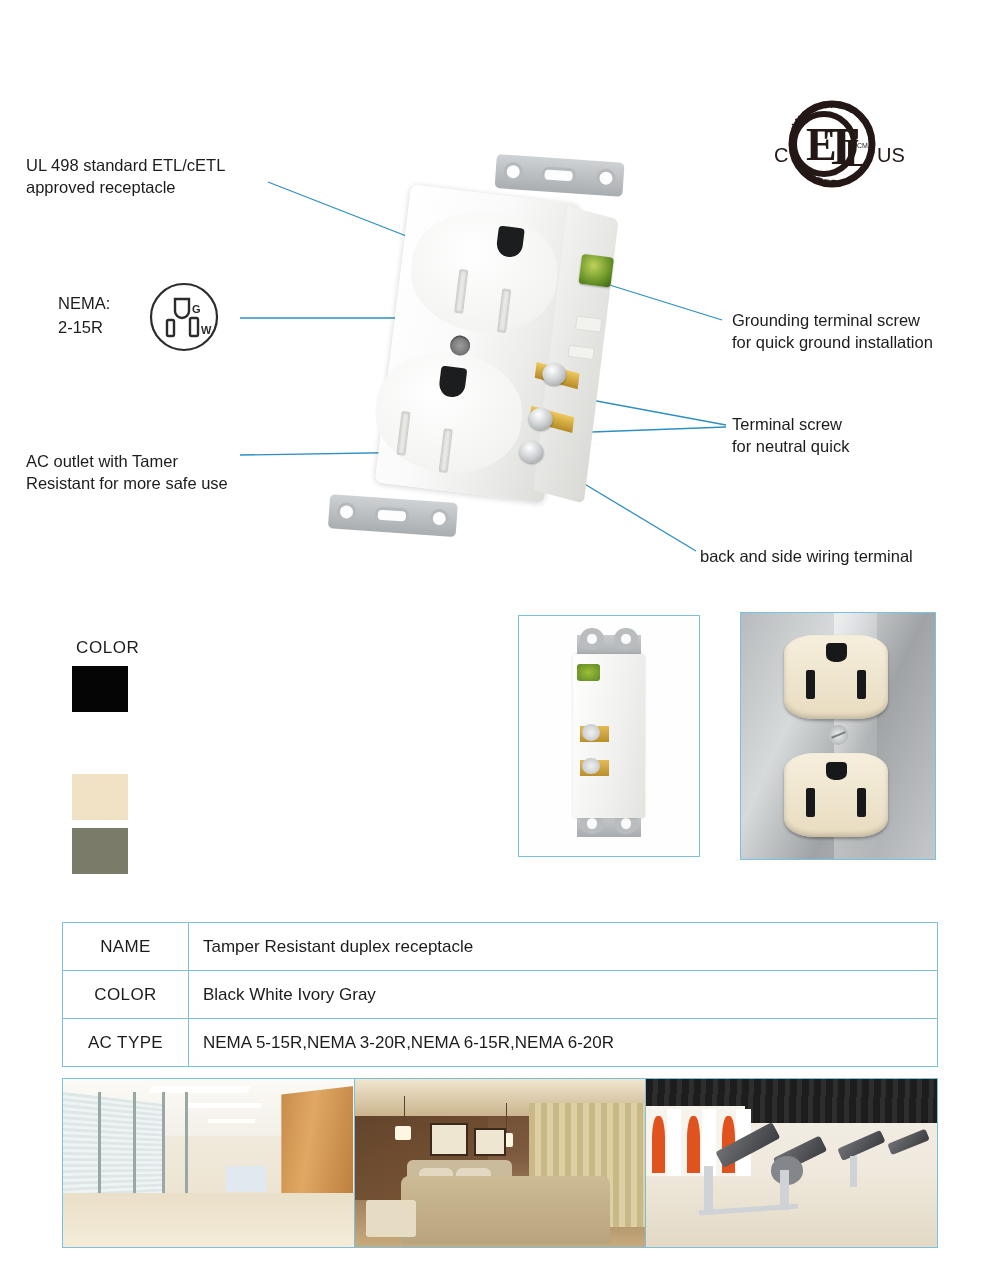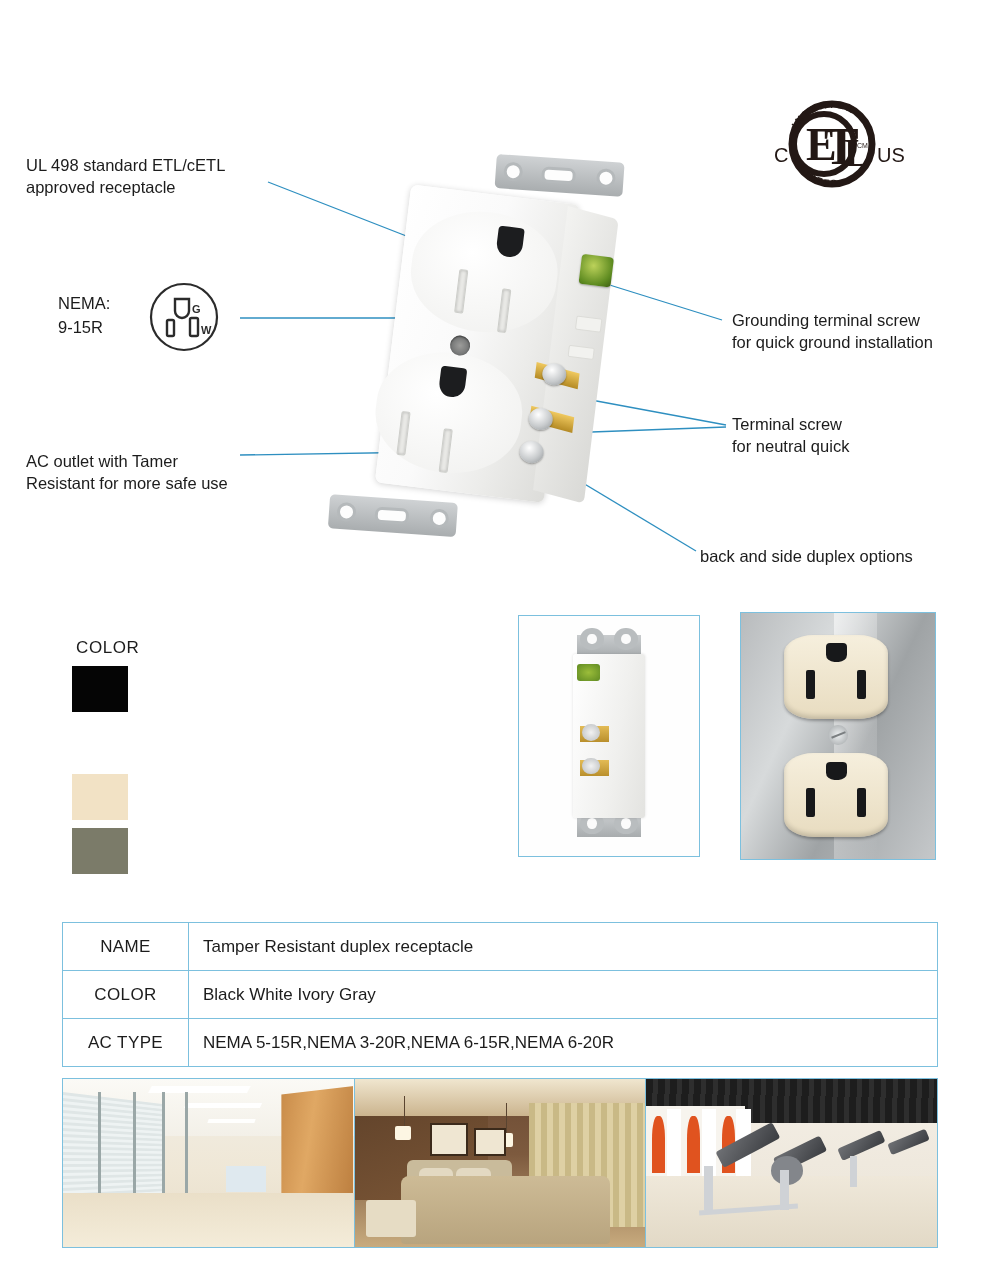--- a/index.html
+++ b/index.html
@@ -185,41 +185,41 @@
     </text>
     <text x="95" y="62" font-family="Liberation Sans, sans-serif" font-size="7" fill="#231815">CM</text>
     <text x="12" y="76" font-family="Liberation Sans, sans-serif" font-size="20" fill="#231815">C</text>
     <text x="115" y="76" font-family="Liberation Sans, sans-serif" font-size="20" fill="#231815">US</text>
   </svg>
 
   <div class="note" style="left:26px; top:154px;">UL 498 standard ETL/cETL
 approved receptacle</div>
 
   <div class="note" style="left:58px; top:292px; line-height:1.45;">NEMA:
-9-15R</div>
+2-15R</div>
 
   <svg id="nema-sym" viewBox="0 0 72 72">
     <circle cx="36" cy="36" r="33" fill="#ffffff" stroke="#2b2b2b" stroke-width="2.2"></circle>
     <path d="M27 18 h14 v12 a7 7 0 0 1 -14 0 z" fill="#ffffff" stroke="#2b2b2b" stroke-width="2.4"></path>
     <rect x="19" y="39" width="7" height="16" rx="1.5" fill="#ffffff" stroke="#2b2b2b" stroke-width="2.4"></rect>
     <rect x="42" y="37" width="8" height="18" rx="1.5" fill="#ffffff" stroke="#2b2b2b" stroke-width="2.4"></rect>
     <text x="44" y="32" font-family="Liberation Sans, sans-serif" font-size="11" font-weight="bold" fill="#2b2b2b">G</text>
     <text x="53" y="53" font-family="Liberation Sans, sans-serif" font-size="11" font-weight="bold" fill="#2b2b2b">W</text>
   </svg>
 
   <div class="note" style="left:26px; top:450px;">AC outlet with Tamer
 Resistant  for more safe use</div>
 
   <div class="note" style="left:732px; top:309px;">Grounding terminal screw
 for quick ground installation</div>
 
   <div class="note" style="left:732px; top:413px;">Terminal screw
 for neutral quick</div>
 
-  <div class="note" style="left:700px; top:545px;">back and side duplex options</div>
+  <div class="note" style="left:700px; top:545px;">back and side wiring terminal</div>
 
   <div id="hero">
     <div class="tilt">
       <div class="strap" style="left:142px; top:12px; transform:rotate(-3deg);">
         <span class="hole" style="left:8px;"></span>
           <span class="slot"></span>
           <span class="hole" style="right:8px;"></span>
       </div>
       <div class="strap" style="left:18px; top:370px; transform:rotate(-3deg);">
         <span class="hole" style="left:8px;"></span>

